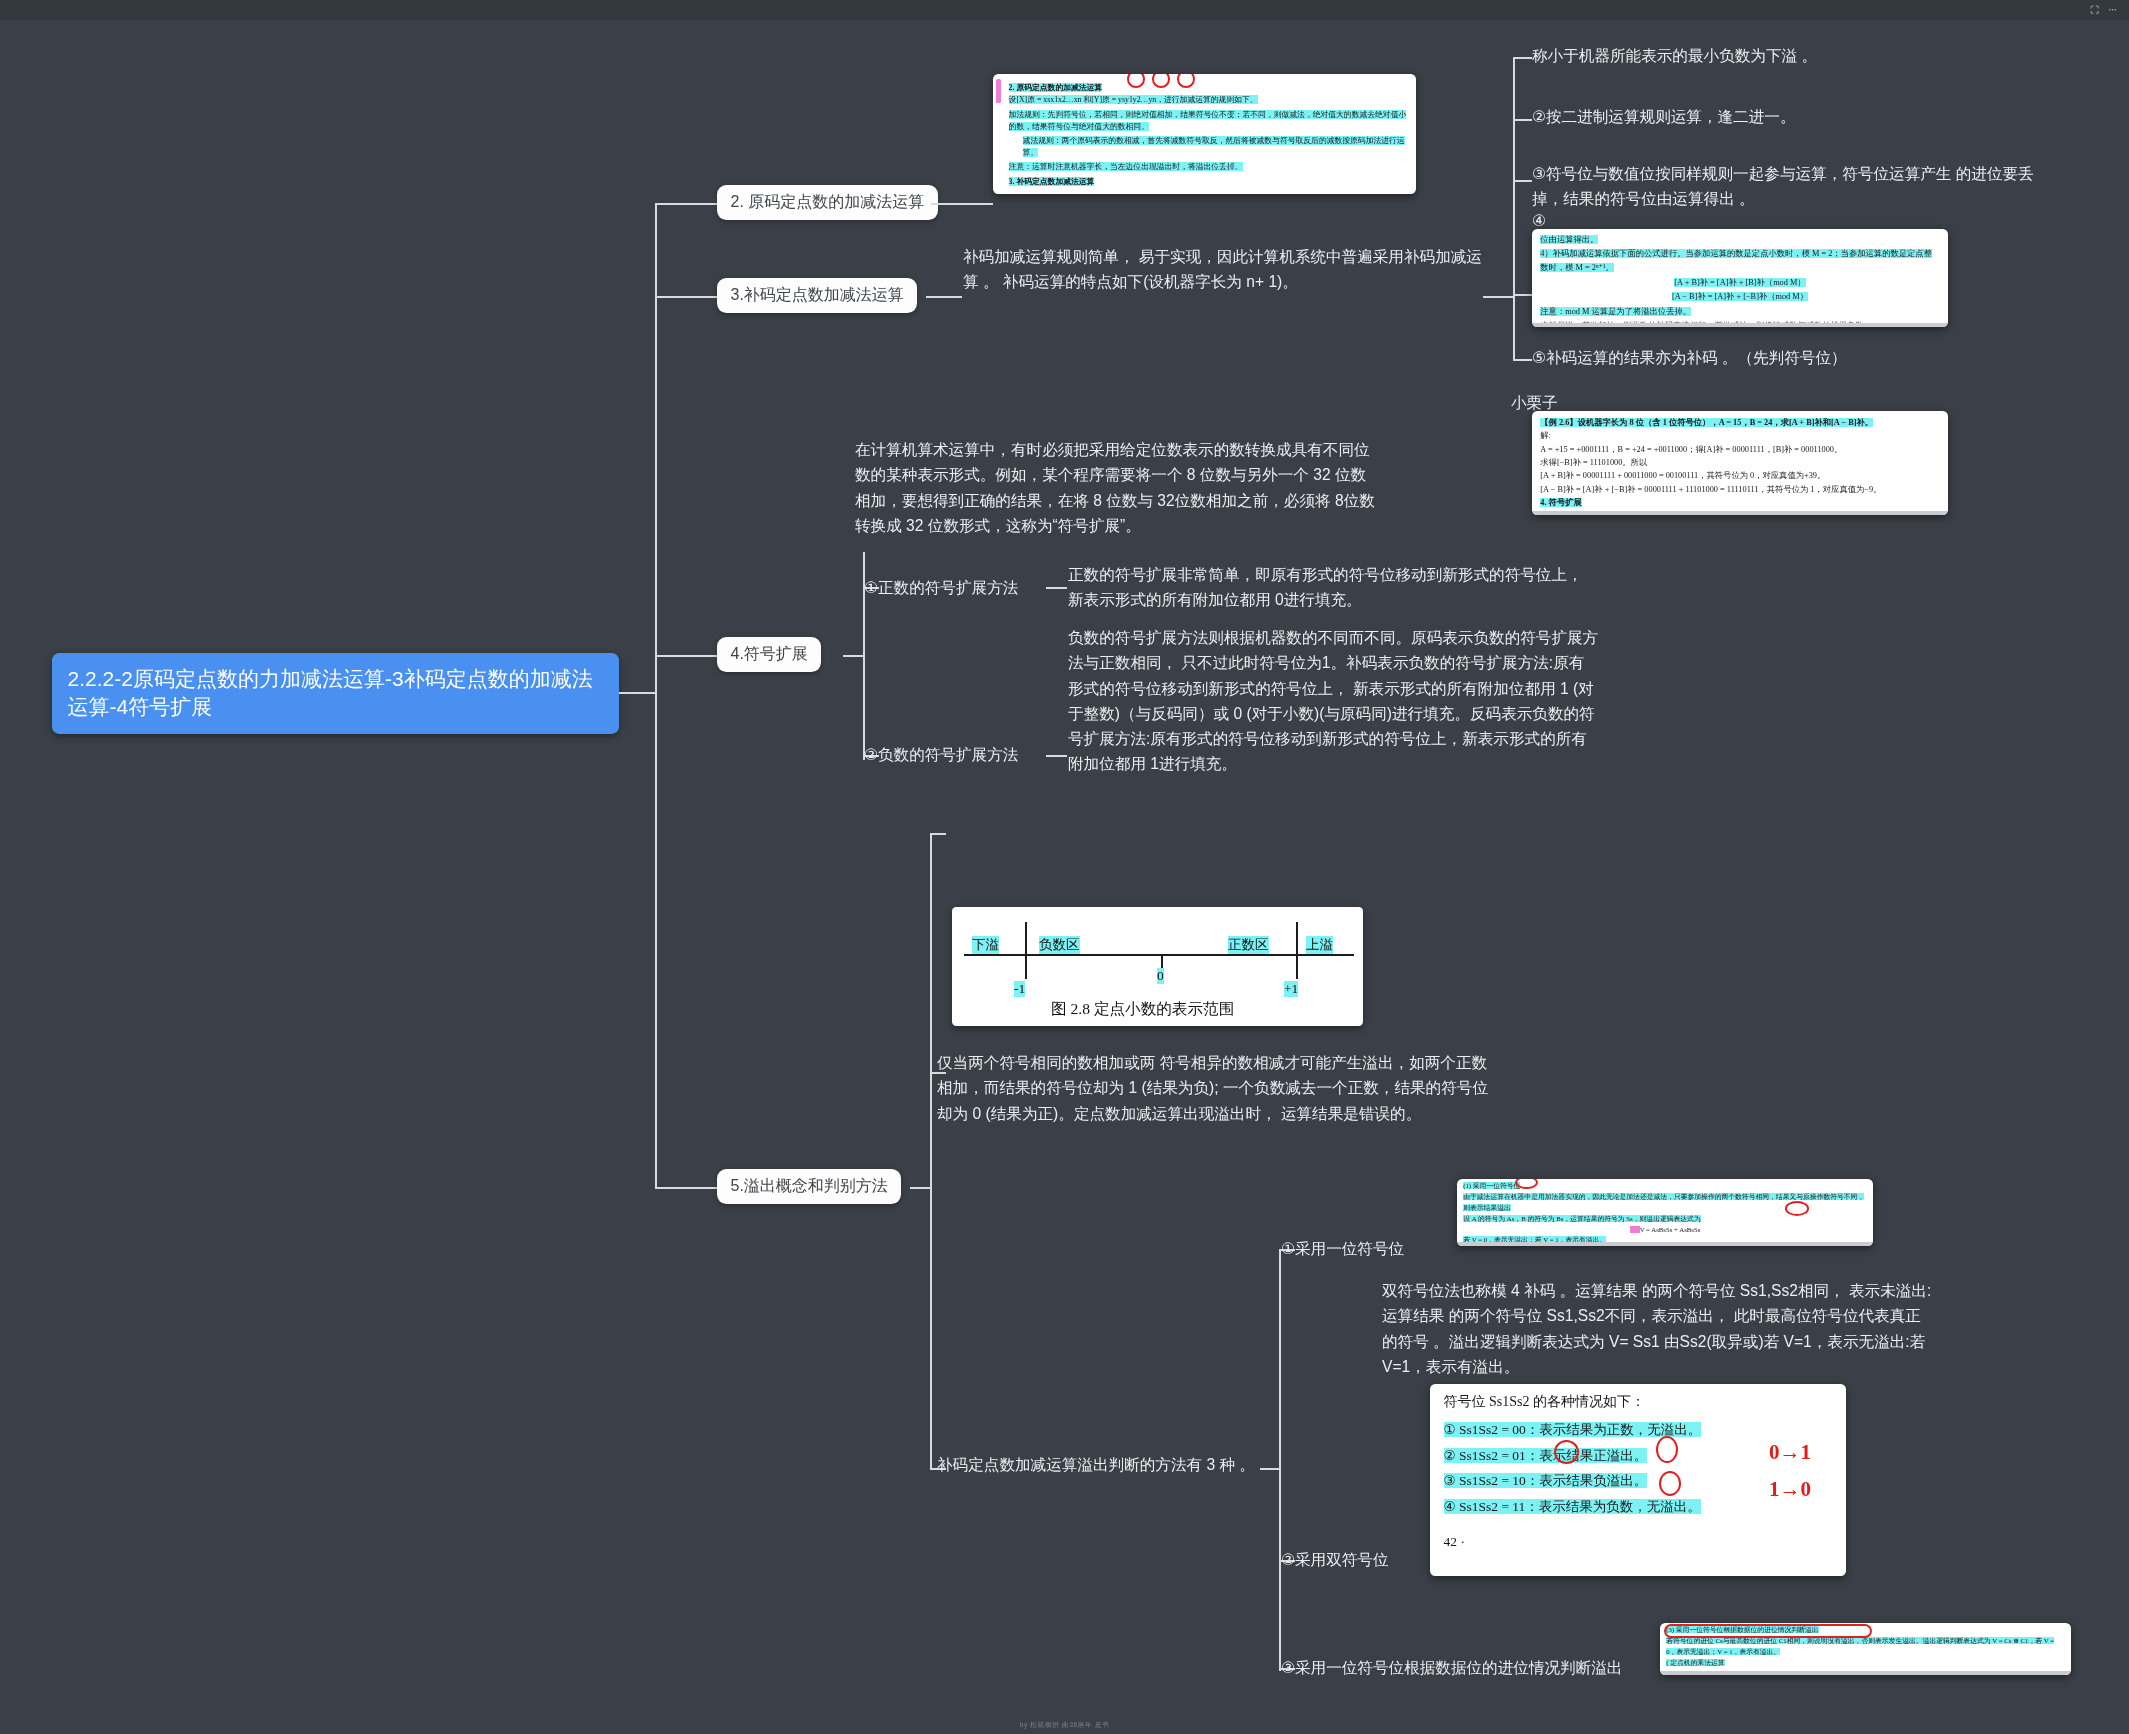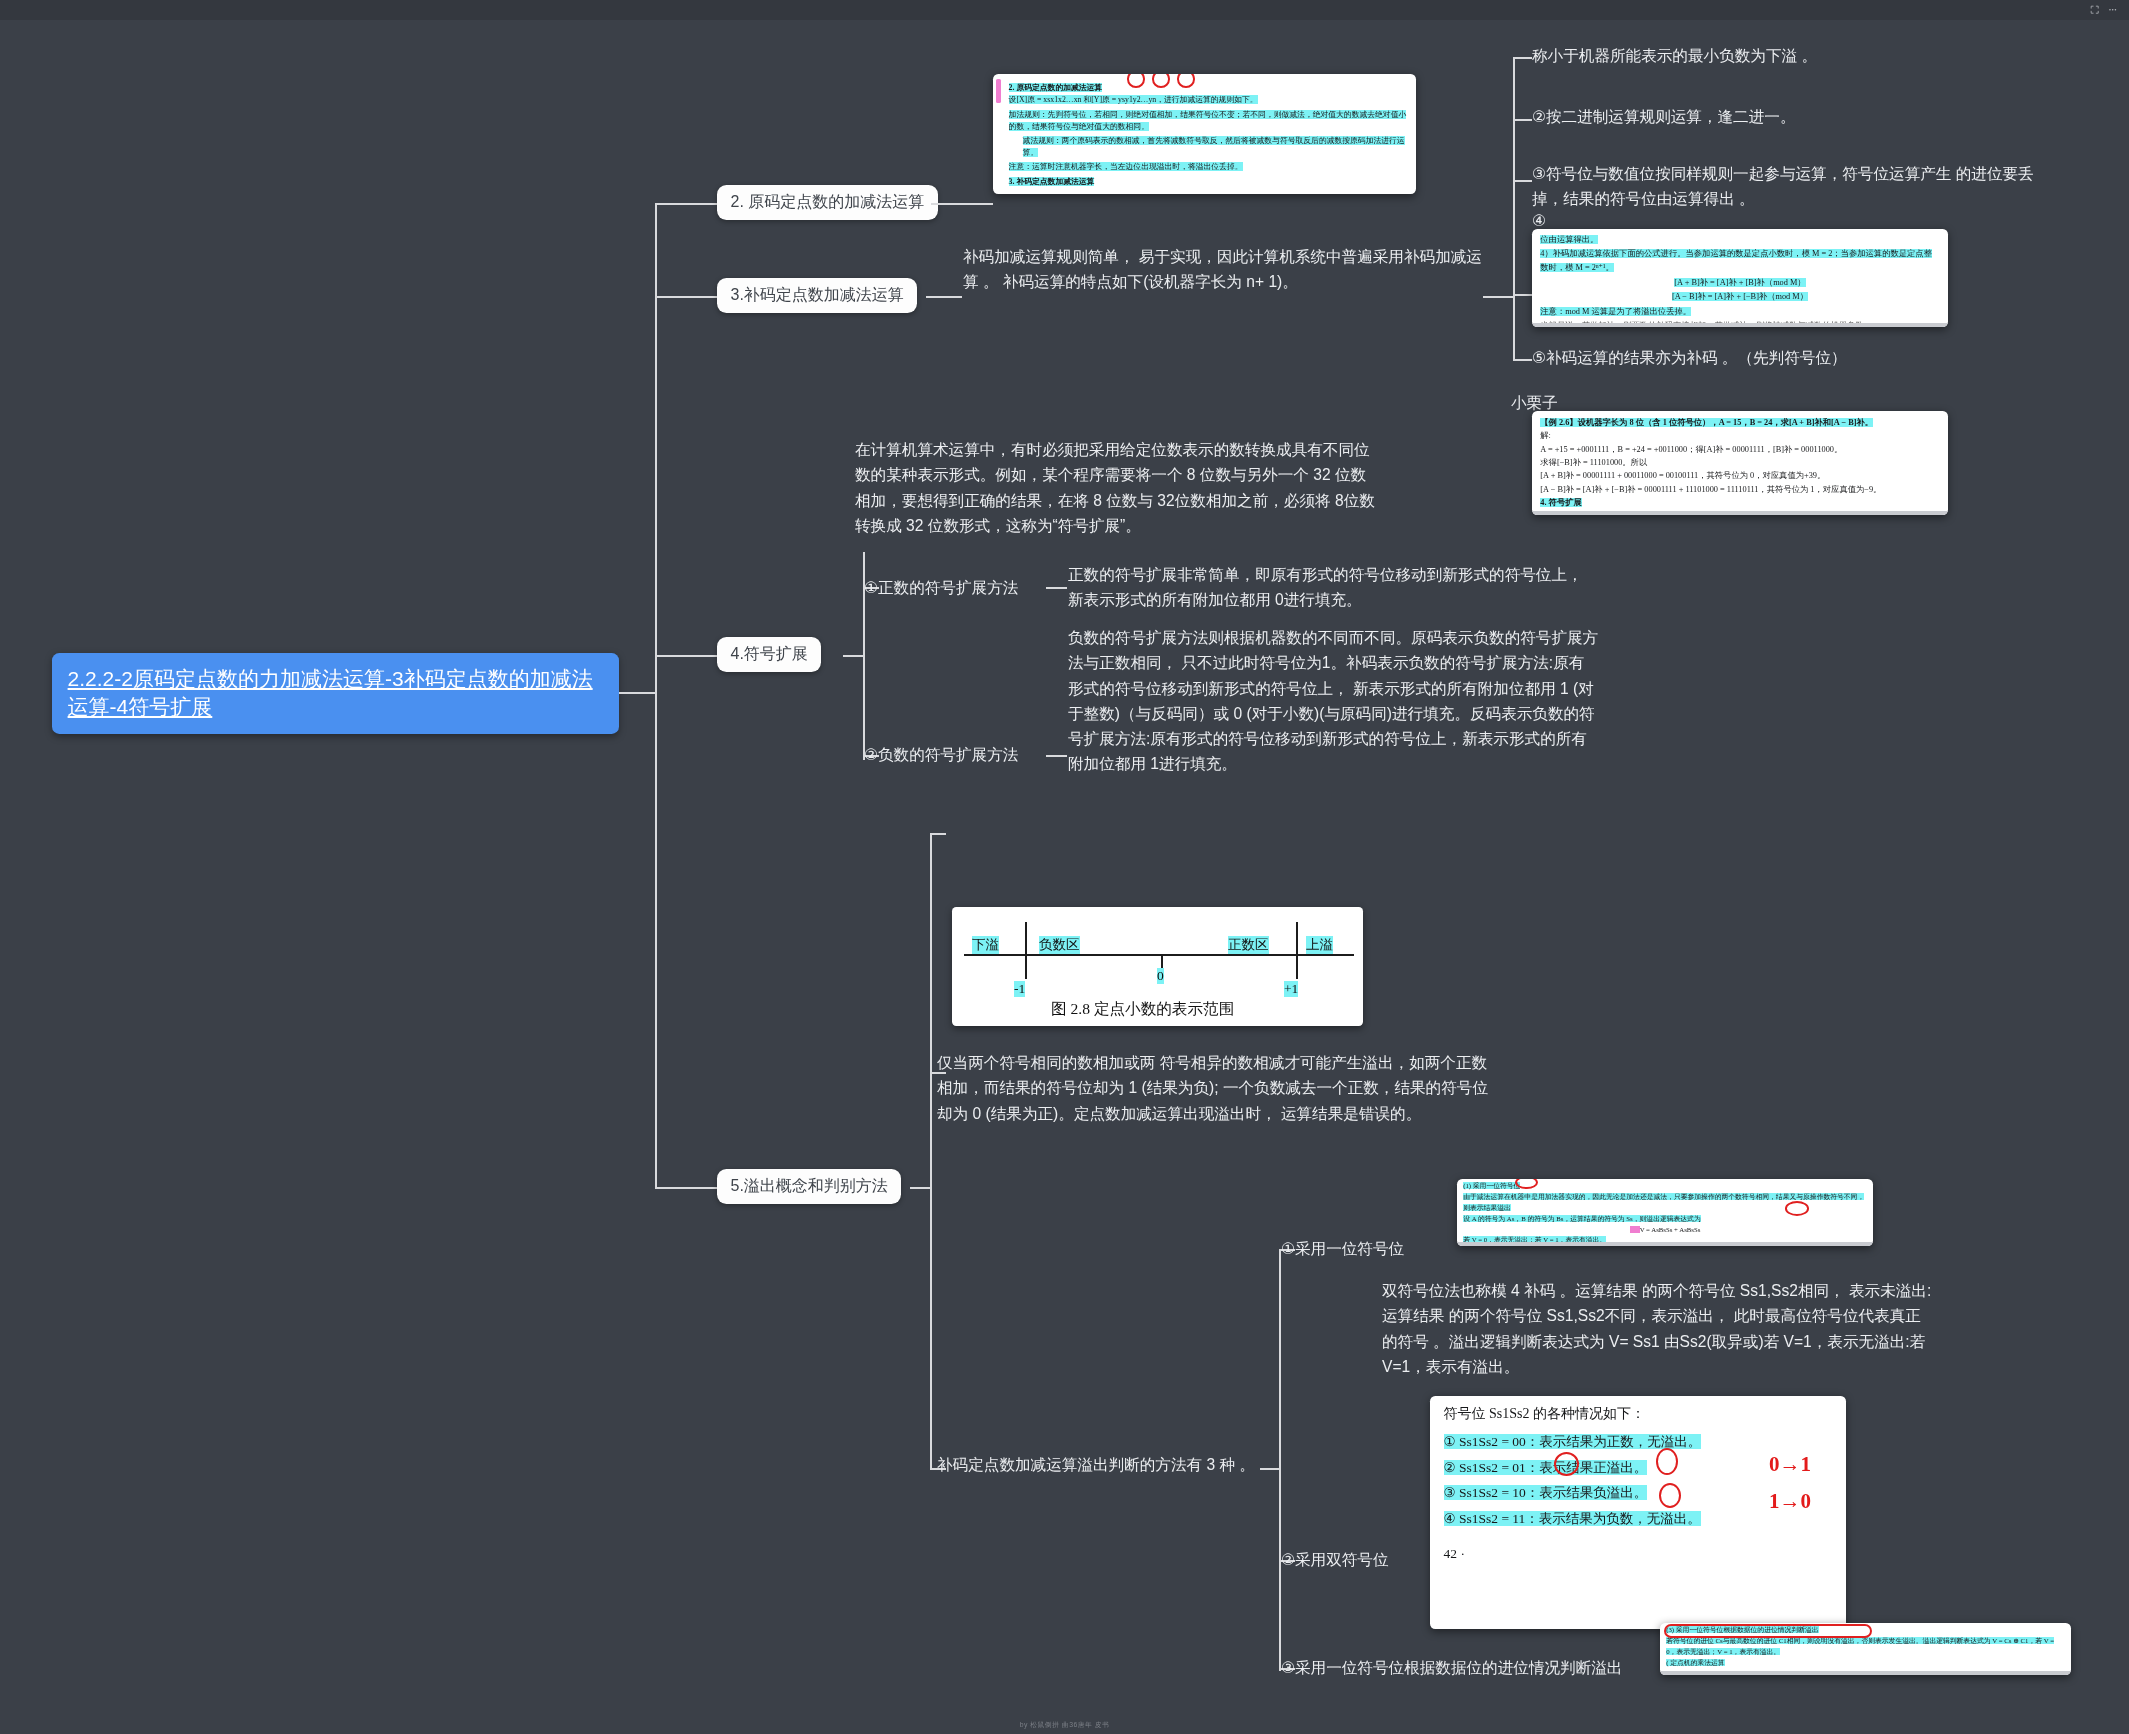--- a/index.html
+++ b/index.html
@@ -80,21 +80,21 @@
         <path d="M3 9V3h6M21 9V3h-6M3 15v6h6M21 15v6h-6"></path>
       </svg>
       <svg class="tb-ico" viewBox="0 0 24 24" fill="#c9ccd1">
         <circle cx="5" cy="12" r="2"></circle>
           <circle cx="12" cy="12" r="2"></circle>
           <circle cx="19" cy="12" r="2"></circle>
       </svg>
     </div>
   </div>
 
-  <div class="node-root" style="left:52px; top:653px; width:567px;text-decoration:underline;">2.2.2-2原码定点数的力加减法运算-3补码定点数的加减法运算-4符号扩展</div>
+  <div class="node-root" style="left:52px; top:653px; width:567px;">2.2.2-2原码定点数的力加减法运算-3补码定点数的加减法运算-4符号扩展</div>
 
   <div class="ln lnv" style="left:655px; top:203px; height:984px;"></div>
   <div class="ln lnh" style="left:619px; top:692px; width:36px;"></div>
 
   <div class="elbow" style="left:655px; top:202px; width:0; height:0;"></div>
 
   <div class="ln lnh" style="left:655px; top:203px; width:62px;"></div>
   <div class="ln lnh" style="left:655px; top:296px; width:62px;"></div>
   <div class="ln lnh" style="left:655px; top:655px; width:62px;"></div>
   <div class="ln lnh" style="left:655px; top:1187px; width:62px;"></div>
@@ -233,21 +233,21 @@
     <div class="red-circ" style="left:58px; top:-3.1px; width:23px; height:13.5px;"></div>
     <div class="red-circ" style="left:328px; top:22px; width:24px; height:14.6px;"></div>
   </div>
 
   <div class="ln lnh" style="left:1279px; top:1560px; width:15.6px;"></div>
   <div class="node-label" style="left:1281px; top:1550px;">②采用双符号位</div>
   <div class="ln lnh" style="left:1447px; top:1560px; width:0;"></div>
 
   <div class="node-plain" style="left:1382px; top:1278px; width:552px;">双符号位法也称模 4 补码 。运算结果 的两个符号位 Ss1,Ss2相同， 表示未溢出:运算结果 的两个符号位 Ss1,Ss2不同，表示溢出， 此时最高位符号位代表真正的符号 。溢出逻辑判断表达式为 V= Ss1  由Ss2(取异或)若 V=1，表示无溢出:若 V=1，表示有溢出。</div>
 
-  <div class="slide" style="left:1430px; top:1384px; width:416px; height:233px;margin-top:12px;">
+  <div class="slide" style="left:1430px; top:1384px; width:416px; height:192px;">
     <div class="pad" style="padding:7.3px 13.5px;">
       <div class="ln2" style="font-size:14px;">符号位 Ss1Ss2 的各种情况如下：</div>
       <div class="ln2" style="font-size:13.5px; margin-top:5.2px;"><span class="hl">① Ss1Ss2 = 00：表示结果为正数，无溢出。</span></div>
       <div class="ln2" style="font-size:13.5px; margin-top:4.2px;"><span class="hl">② Ss1Ss2 = 01：表示结果正溢出。</span></div>
       <div class="ln2" style="font-size:13.5px; margin-top:4.2px;"><span class="hl">③ Ss1Ss2 = 10：表示结果负溢出。</span></div>
       <div class="ln2" style="font-size:13.5px; margin-top:4.2px;"><span class="hl">④ Ss1Ss2 = 11：表示结果为负数，无溢出。</span></div>
       <div class="ln2" style="font-size:13.5px; margin-top:13.5px;">42 ·</div>
     </div>
     <div class="red-circ" style="left:124px; top:56px; width:25px; height:24px;"></div>
     <div class="red-circ" style="left:226px; top:52px; width:22px; height:27px;"></div>

